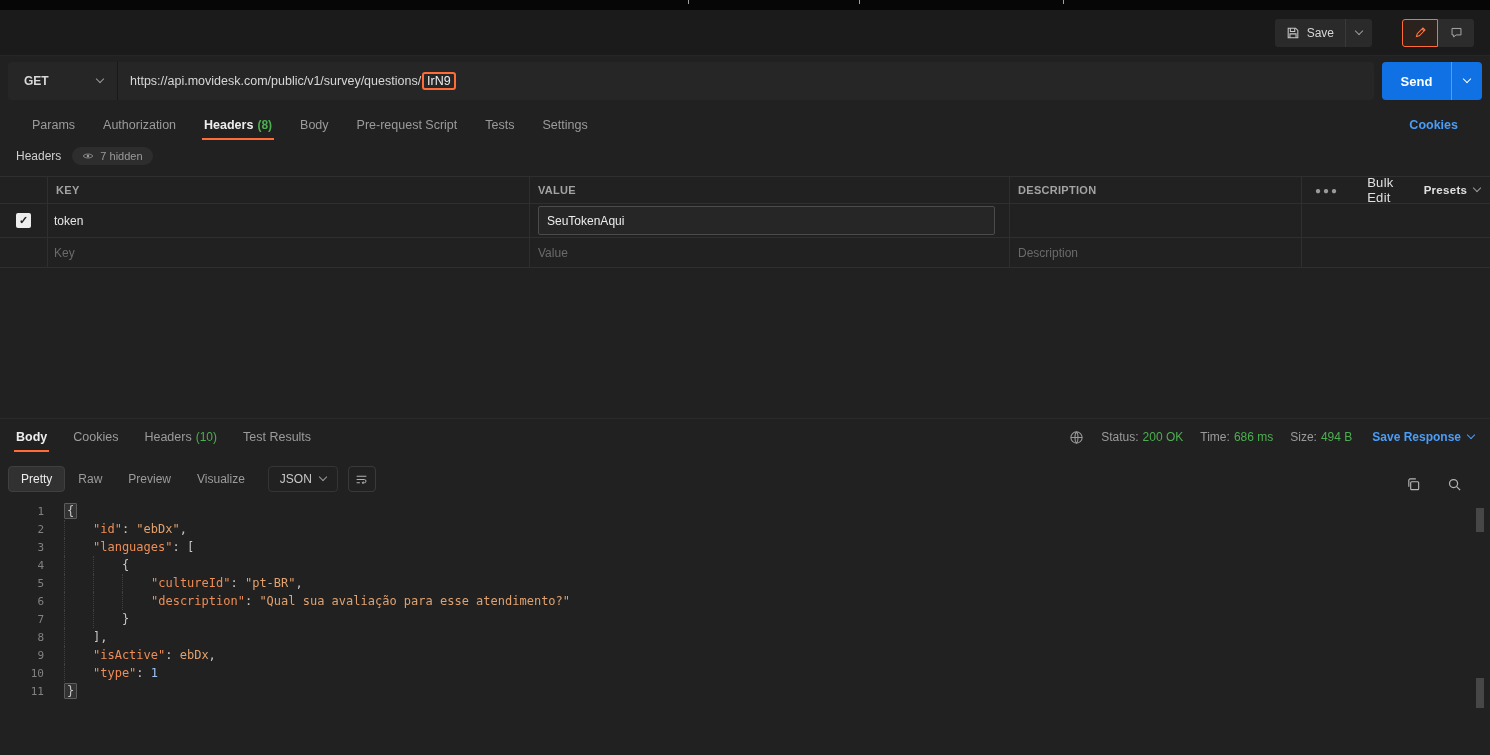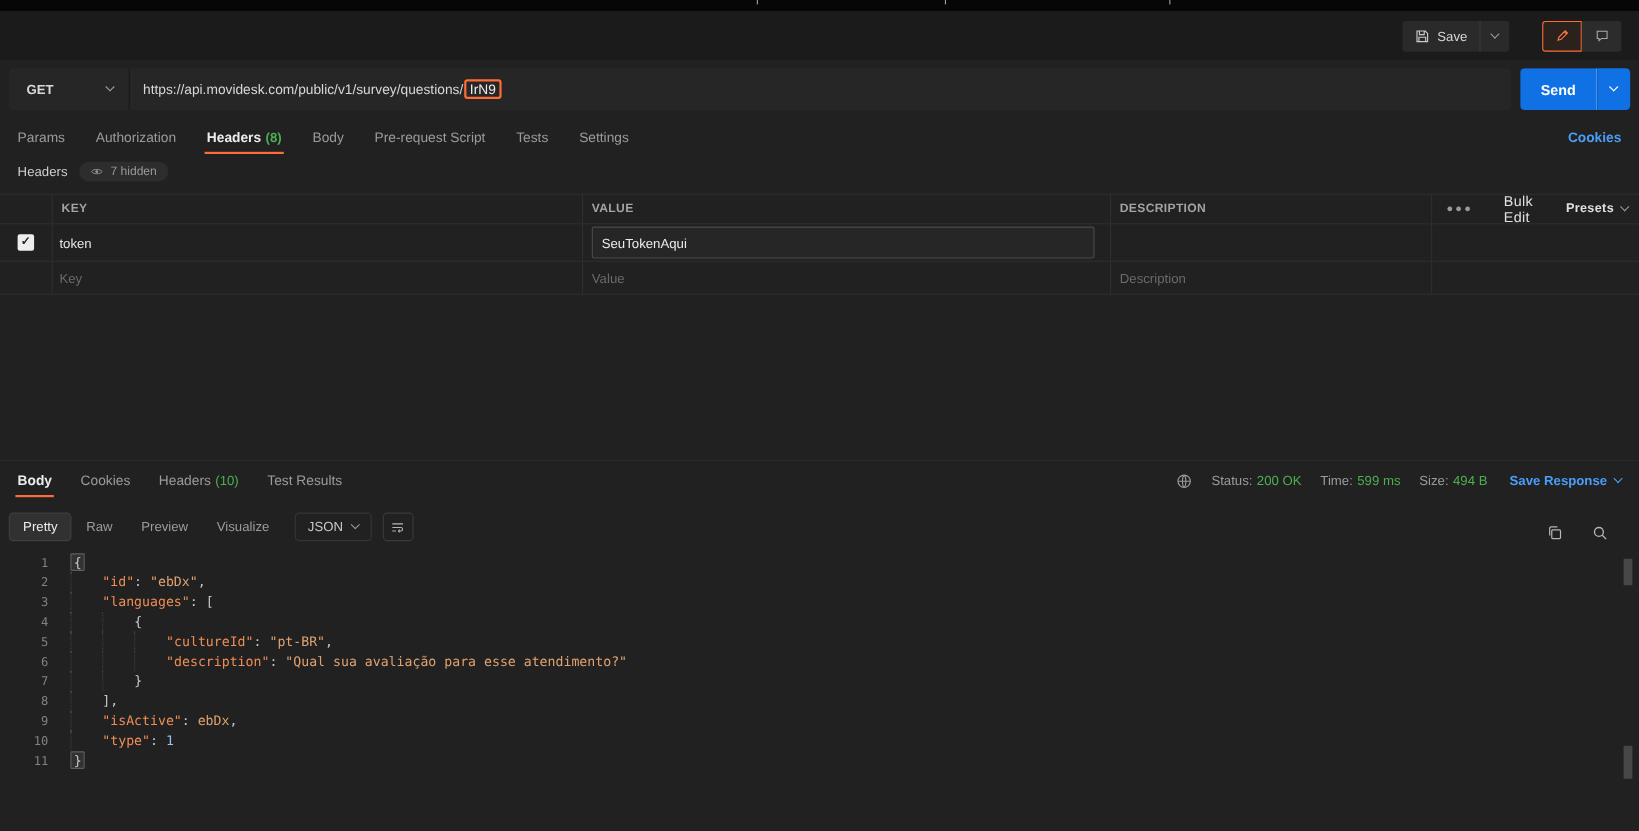--- a/index.html
+++ b/index.html
@@ -36,21 +36,21 @@
   .reqbar{position:absolute;top:62px;left:8px;right:8px;height:38px;display:flex;gap:8px}
   .url-group{flex:1;display:flex;background:#262626;border-radius:4px;align-items:stretch;overflow:hidden}
   .method{width:110px;display:flex;align-items:center;justify-content:space-between;padding:0 14px 0 16px;font-size:12px;font-weight:600;color:#d9d9d9;border-right:1px solid #191919}
   .url-input{flex:1;padding:0 12px;font-size:12.5px;color:#d7d7d7;display:flex;align-items:center;white-space:nowrap;overflow:hidden}
   .hl{border:2px solid var(--accent);border-radius:3px;padding:0 3px;margin-left:1px;color:#ececec}
   .send-group{display:flex;width:100px;flex:none}
   .send-main{flex:1;background:var(--send);color:#fff;font-size:13px;font-weight:700;display:flex;align-items:center;justify-content:center;border-radius:4px 0 0 4px;border-right:1px solid rgba(255,255,255,.3)}
   .send-chev{width:30px;background:var(--send);border-radius:0 4px 4px 0;display:flex;align-items:center;justify-content:center}
 
   
-  .tabsrow{position:absolute;top:110px;left:0;right:0;height:30px;display:flex;align-items:center;padding:0 16px;gap:28px;font-size:12.5px;color:#9b9b9b}
+  .tabsrow{position:absolute;top:110px;left:0;right:0;height:30px;display:flex;align-items:center;padding:0 32px;gap:28px;font-size:12.5px;color:#9b9b9b}
   .rtab{position:relative;height:30px;display:flex;align-items:center;gap:4px}
   .rtab.active{color:#ededed;font-weight:600}
   .rtab.active::after{content:"";position:absolute;left:-2px;right:-2px;bottom:0;height:2px;background:var(--accent)}
   .count{color:var(--green);font-size:12px}
   .cookies{margin-left:auto;color:var(--link);font-weight:600}
 
   
   .subheader{position:absolute;top:147px;left:16px;display:flex;align-items:center;gap:11px}
   .subheader .t{font-size:12px;color:#cfcfcf}
   .pill{display:flex;align-items:center;gap:6px;background:#2d2d2d;border-radius:10px;padding:3px 10px;font-size:11px;color:#9a9a9a}
@@ -260,21 +260,21 @@
       <svg width="15" height="15" viewBox="0 0 16 16" fill="none" stroke="#9a9a9a" stroke-width="1.1">
           <circle cx="8" cy="8" r="6"></circle>
           <path d="M2 8h12M8 2c-2.2 2-2.2 10 0 12M8 2c2.2 2 2.2 10 0 12"></path>
         </svg>
       <span class="grp">
         <span>Status:</span>
         <span class="val">200 OK</span>
       </span>
       <span class="grp">
         <span>Time:</span>
-        <span class="val">599 ms</span>
+        <span class="val">686 ms</span>
       </span>
       <span class="grp">
         <span>Size:</span>
         <span class="val">494 B</span>
       </span>
       <span class="save-resp">
         <span>Save Response</span>
         <i class="chev blue"></i>
       </span>
     </div>

